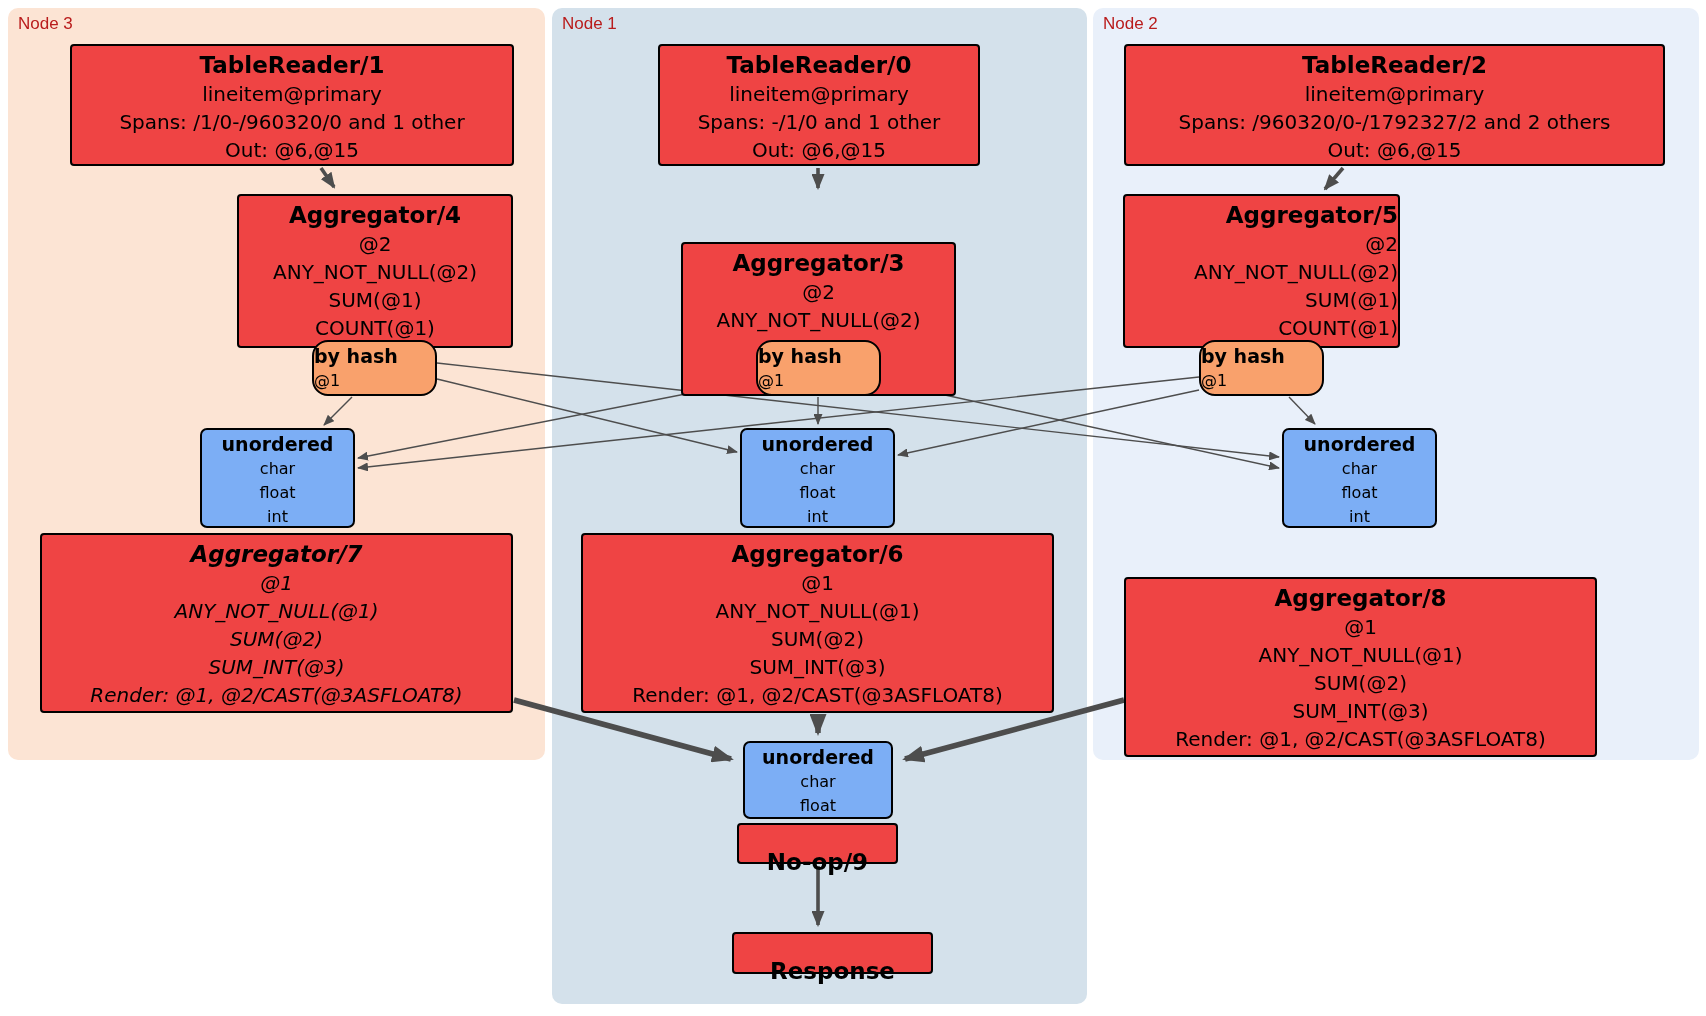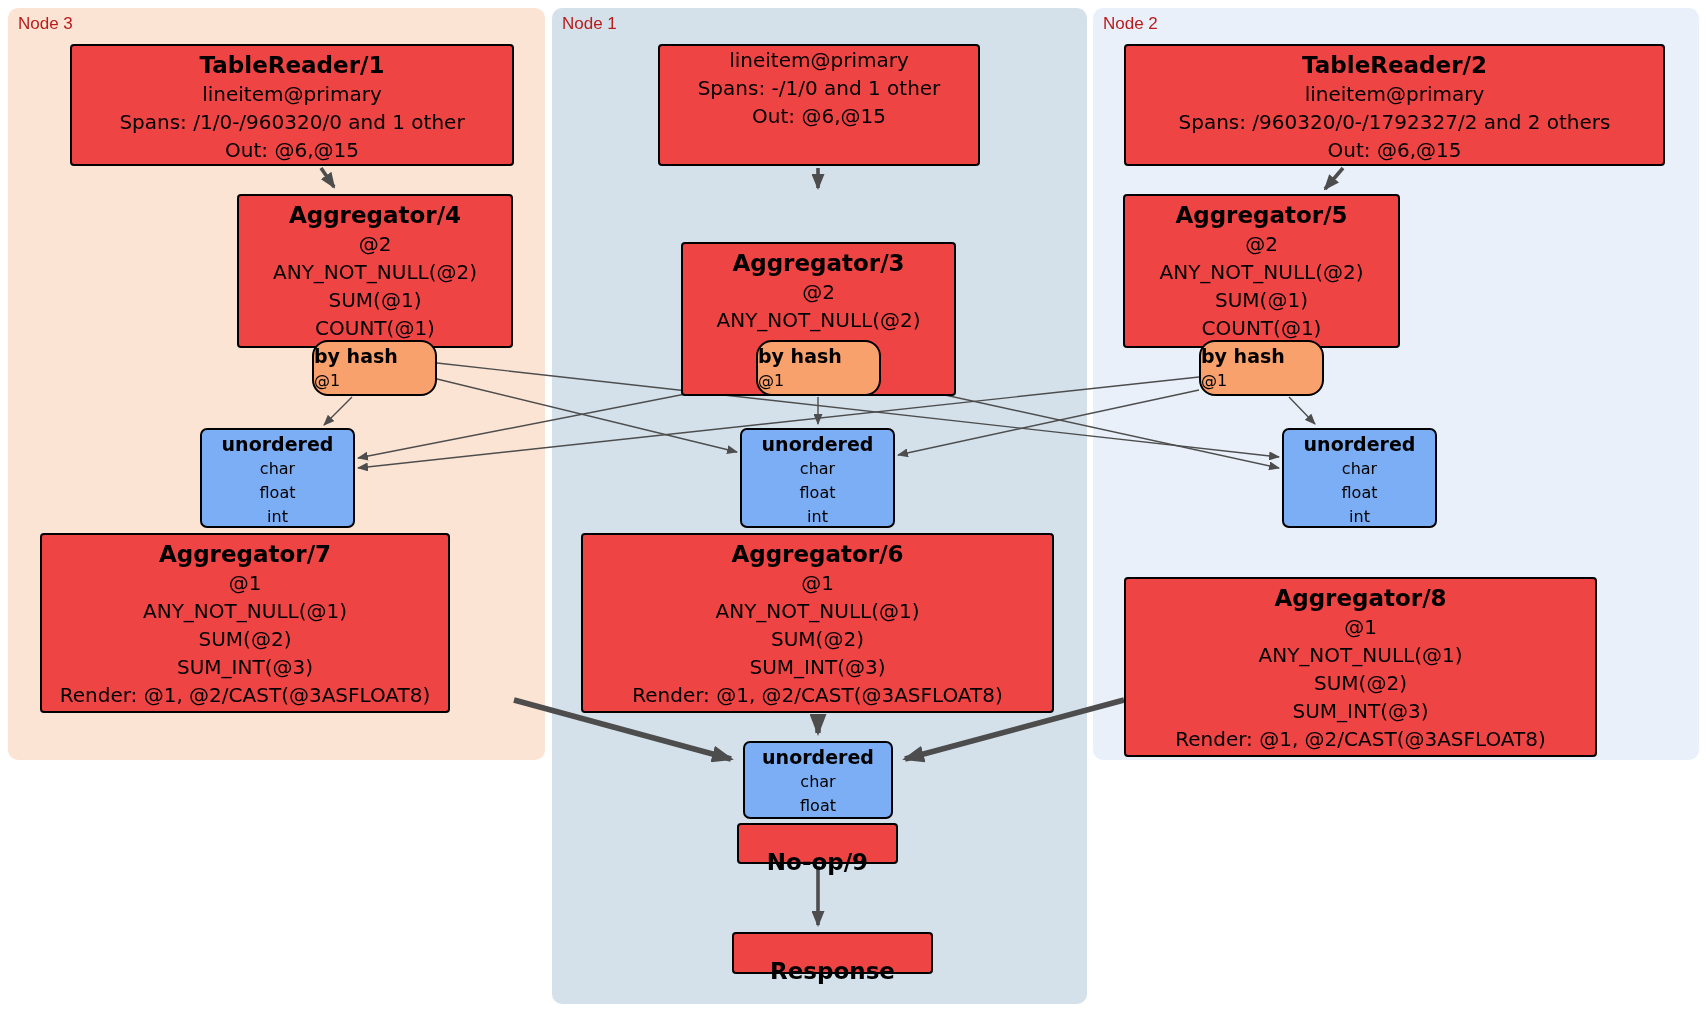--- a/index.html
+++ b/index.html
@@ -76,20 +76,21 @@
     <line x1="818" y1="866" x2="818" y2="925" stroke="#4d4d4d" stroke-width="3.6" marker-end="url(#ah-m)"></line>
   </svg>
 
   <div class="box z2" style="left:70px;top:44px;width:444px;height:122px;">
     <div class="ptitle">TableReader/1</div>
     <div class="pline">lineitem@primary</div>
     <div class="pline">Spans: /1/0-/960320/0 and 1 other</div>
     <div class="pline">Out: @6,@15</div>
   </div>
   <div class="box z2" style="left:658px;top:44px;width:322px;height:122px;">
+    <div class="ptitle">TableReader/0</div>
     <div class="pline">lineitem@primary</div>
     <div class="pline">Spans: -/1/0 and 1 other</div>
     <div class="pline">Out: @6,@15</div>
   </div>
   <div class="box z2" style="left:1124px;top:44px;width:541px;height:122px;">
     <div class="ptitle">TableReader/2</div>
     <div class="pline">lineitem@primary</div>
     <div class="pline">Spans: /960320/0-/1792327/2 and 2 others</div>
     <div class="pline">Out: @6,@15</div>
   </div>
@@ -101,21 +102,21 @@
     <div class="pline">SUM(@1)</div>
     <div class="pline">COUNT(@1)</div>
   </div>
   <div class="box z2" style="left:681px;top:194px;width:275px;height:154px;margin-top:48px;">
     <div class="ptitle">Aggregator/3</div>
     <div class="pline">@2</div>
     <div class="pline">ANY_NOT_NULL(@2)</div>
     <div class="pline">SUM(@1)</div>
     <div class="pline">COUNT(@1)</div>
   </div>
-  <div class="box z2" style="left:1123px;top:194px;width:277px;height:154px;">
+  <div class="box z2" style="left:1123px;top:194px;width:277px;height:154px;text-align:right;">
     <div class="ptitle">Aggregator/5</div>
     <div class="pline">@2</div>
     <div class="pline">ANY_NOT_NULL(@2)</div>
     <div class="pline">SUM(@1)</div>
     <div class="pline">COUNT(@1)</div>
   </div>
 
   <div class="router" style="left:312px;top:340px;width:125px;height:56px;">
     <div class="stitle">by hash</div>
     <div class="sline">@1</div>
@@ -141,21 +142,21 @@
     <div class="sline">float</div>
     <div class="sline">int</div>
   </div>
   <div class="sync" style="left:1282px;top:428px;width:155px;height:100px;">
     <div class="stitle">unordered</div>
     <div class="sline">char</div>
     <div class="sline">float</div>
     <div class="sline">int</div>
   </div>
 
-  <div class="box z6" style="left:40px;top:533px;width:410px;height:180px;">
+  <div class="box z6" style="left:40px;top:533px;width:473px;height:180px;font-style:italic;">
     <div class="ptitle">Aggregator/7</div>
     <div class="pline">@1</div>
     <div class="pline">ANY_NOT_NULL(@1)</div>
     <div class="pline">SUM(@2)</div>
     <div class="pline">SUM_INT(@3)</div>
     <div class="pline">Render: @1, @2/CAST(@3ASFLOAT8)</div>
   </div>
   <div class="box z6" style="left:581px;top:533px;width:473px;height:180px;">
     <div class="ptitle">Aggregator/6</div>
     <div class="pline">@1</div>

